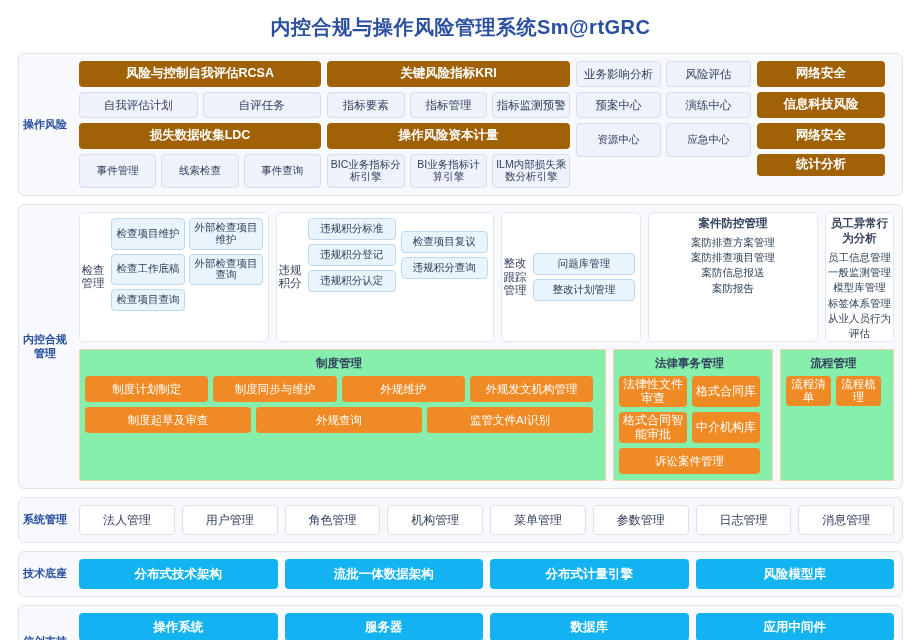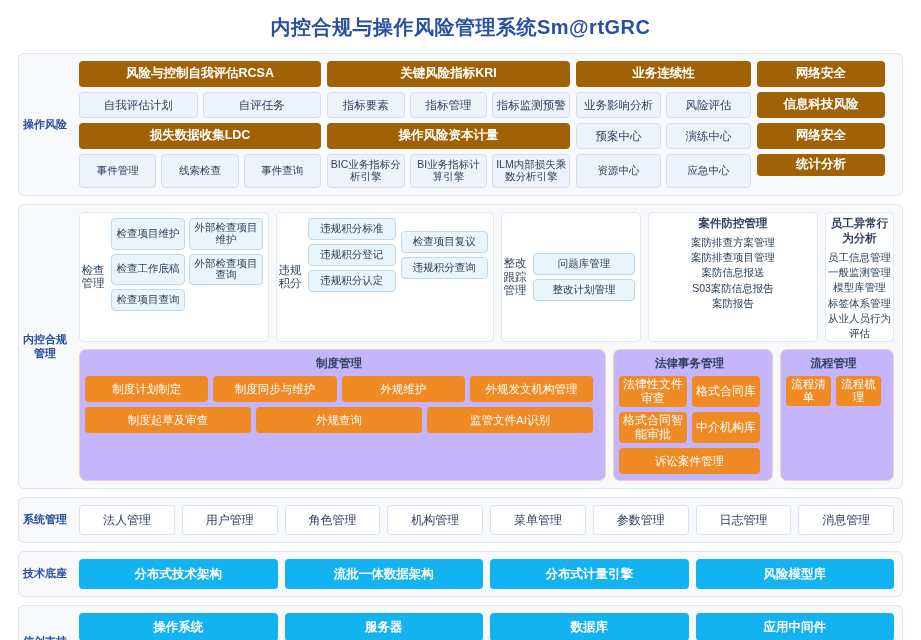--- a/index.html
+++ b/index.html
@@ -83,21 +83,21 @@
     line-height:1.12;padding:3px 3px;box-sizing:border-box;min-height:22px;
   }
   .pill.two{width:calc(50% - 2px);}
   .pill.one{width:100%;}
   .plain{
     font-size:10.5px;color:#2d4256;text-align:center;line-height:1.45;
   }
 
   
   .ic-bottom{display:flex;gap:7px;}
-  .obox{border:1px solid #f2d4b4;border-radius:7px;background:#c4b5fd;box-sizing:border-box;padding:4px 12px 6px 5px;}
+  .obox{border:1px solid #f2d4b4;border-radius:0;background:#86efac;box-sizing:border-box;padding:4px 12px 6px 5px;}
   .obox-title{font-size:11.5px;color:#33405e;text-align:center;font-weight:bold;padding:2px 0 5px 0;}
   .orow{display:flex;gap:5px;margin-bottom:5px;}
   .orow:last-child{margin-bottom:0;}
   .ochip{
     background:#f08a24;color:#fff;border-radius:4px;font-size:11.5px;
     display:flex;align-items:center;justify-content:center;text-align:center;
     line-height:1.12;flex:1;min-height:26px;padding:2px 3px;box-sizing:border-box;
   }
   .ochip.small{font-size:12px;}
 
@@ -159,21 +159,20 @@
           </div>
           <div class="blue-head">操作风险资本计量</div>
           <div class="blue-sub-row">
             <div class="blue-sub tall">BIC业务指标分析引擎</div>
             <div class="blue-sub tall">BI业务指标计算引擎</div>
             <div class="blue-sub tall">ILM内部损失乘数分析引擎</div>
           </div>
         </div>
 
         <div class="op-col" style="width:175px">
-          <div class="blue-head">业务连续性</div>
           <div class="blue-sub-row">
             <div class="blue-sub">业务影响分析</div>
             <div class="blue-sub">风险评估</div>
           </div>
           <div class="blue-sub-row">
             <div class="blue-sub">预案中心</div>
             <div class="blue-sub">演练中心</div>
           </div>
           <div class="blue-sub-row">
             <div class="blue-sub tall">资源中心</div>
@@ -236,21 +235,20 @@
               <div class="pill one">整改计划管理</div>
             </div>
           </div>
         </div>
 
         <div class="card" style="width:170px;display:block;">
           <div class="card-title">案件防控管理</div>
           <div class="plain">案防排查方案管理</div>
           <div class="plain">案防排查项目管理</div>
           <div class="plain">案防信息报送</div>
-          <div class="plain">S03案防信息报告</div>
           <div class="plain">案防报告</div>
         </div>
 
         <div class="card" style="flex:1;display:block;">
           <div class="card-title">员工异常行为分析</div>
           <div class="plain">员工信息管理</div>
           <div class="plain">一般监测管理</div>
           <div class="plain">模型库管理</div>
           <div class="plain">标签体系管理</div>
           <div class="plain">从业人员行为评估</div>

